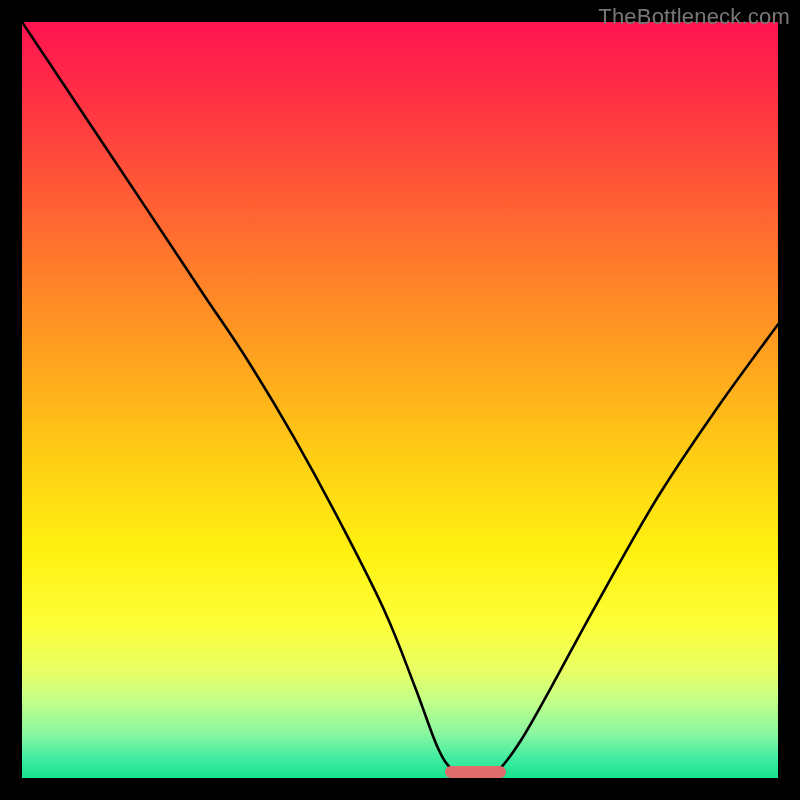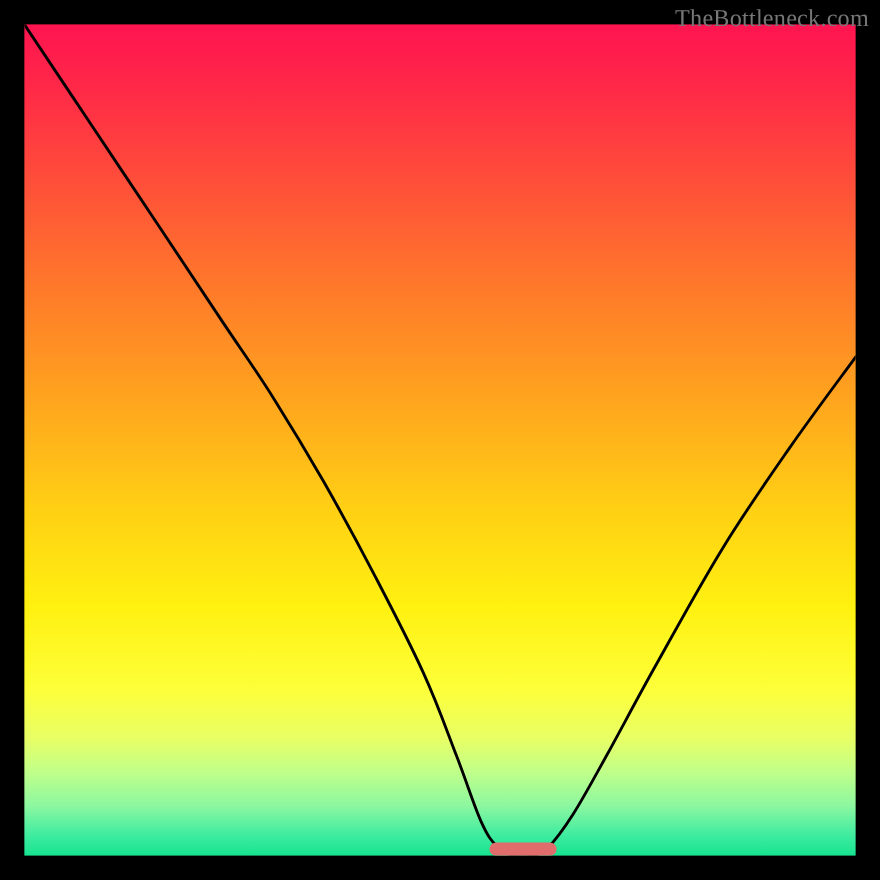--- a/index.html
+++ b/index.html
@@ -9,21 +9,20 @@
     height: 800px;
     background: #000;
     overflow: hidden;
     font-family: Arial, Helvetica, sans-serif;
   }
   .frame {
     position: relative;
     width: 800px;
     height: 736px;
     background: #000;
-    font-family: Liberation Serif, serif;
   }
   .watermark {
     position: absolute;
     top: 4px;
     right: 10px;
     color: #777;
     font-size: 22px;
     font-weight: 500;
     letter-spacing: 0.2px;
     z-index: 10;

